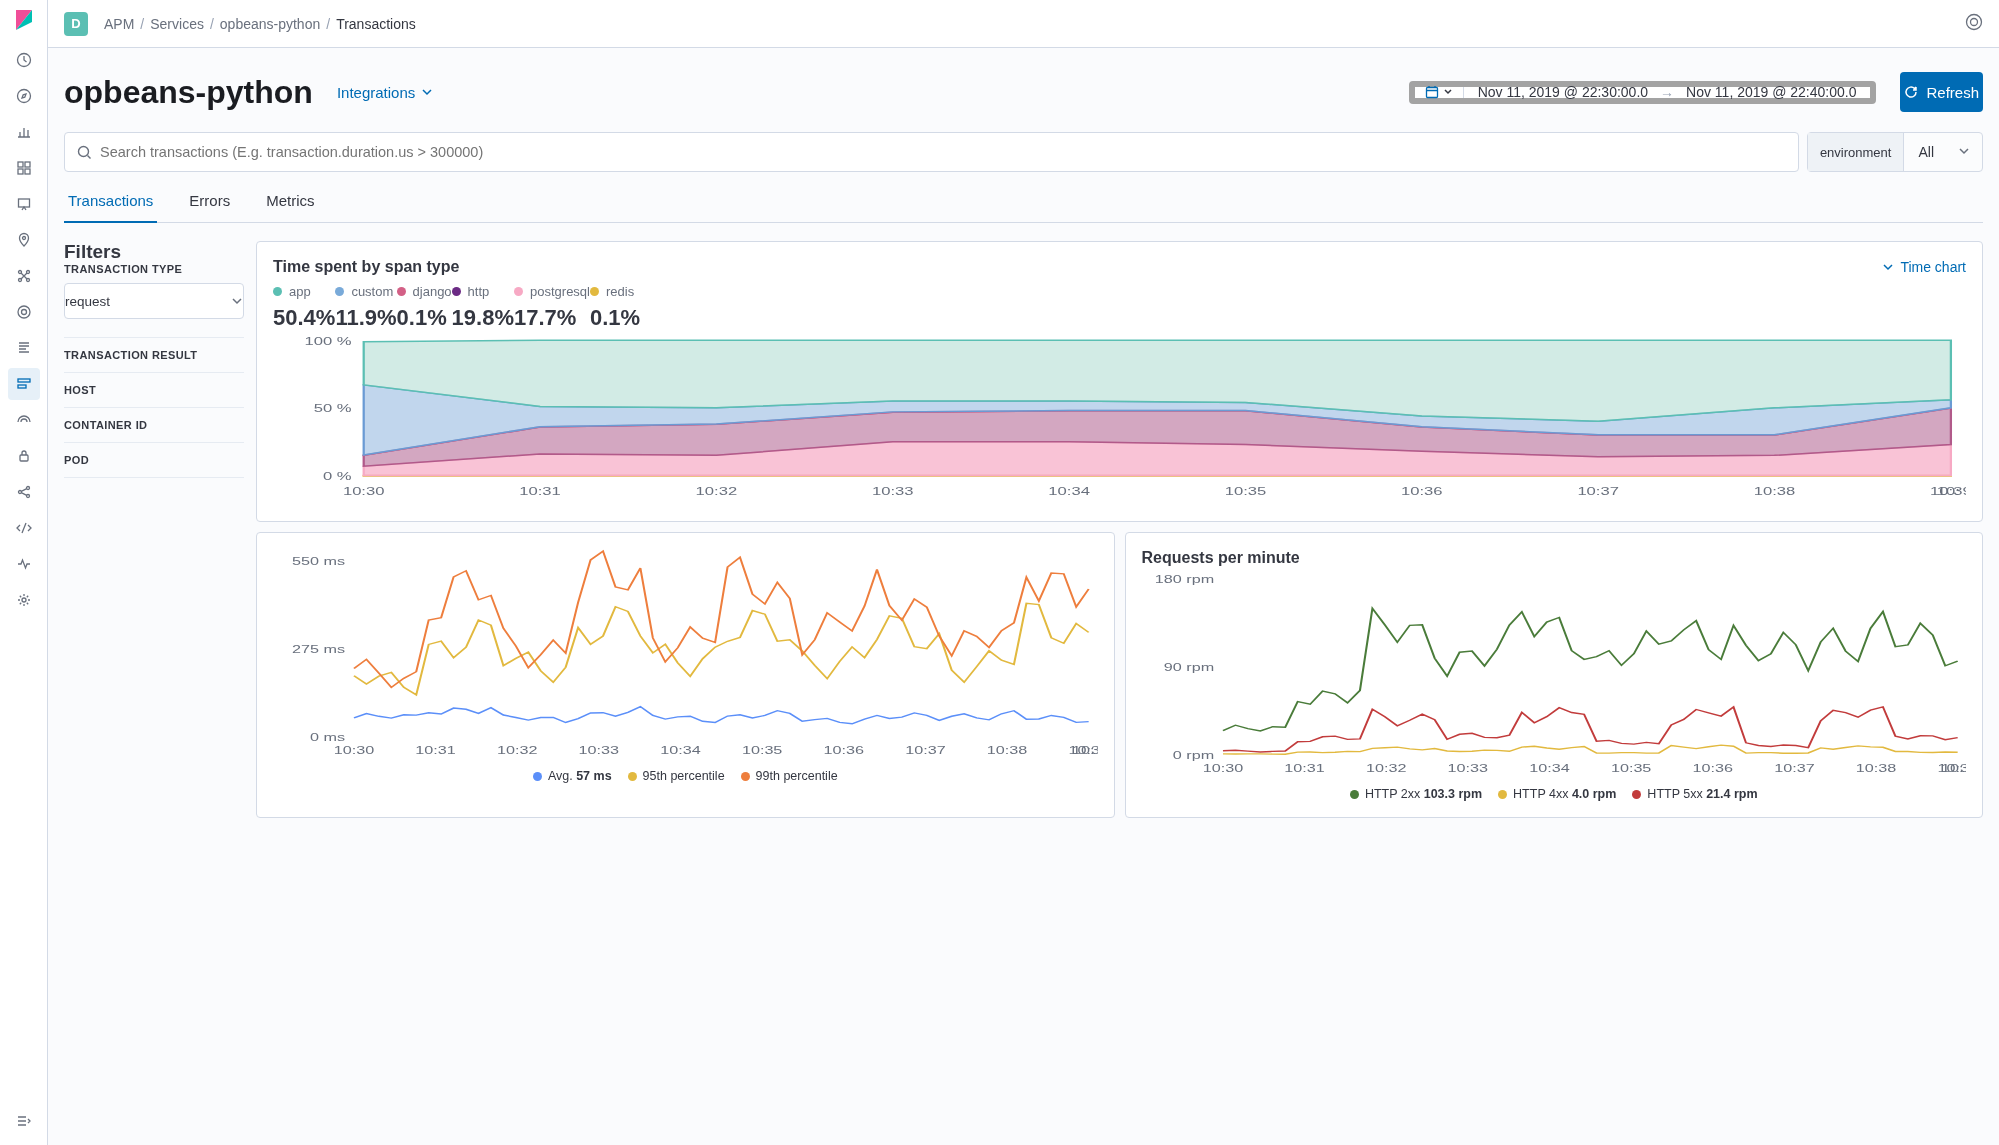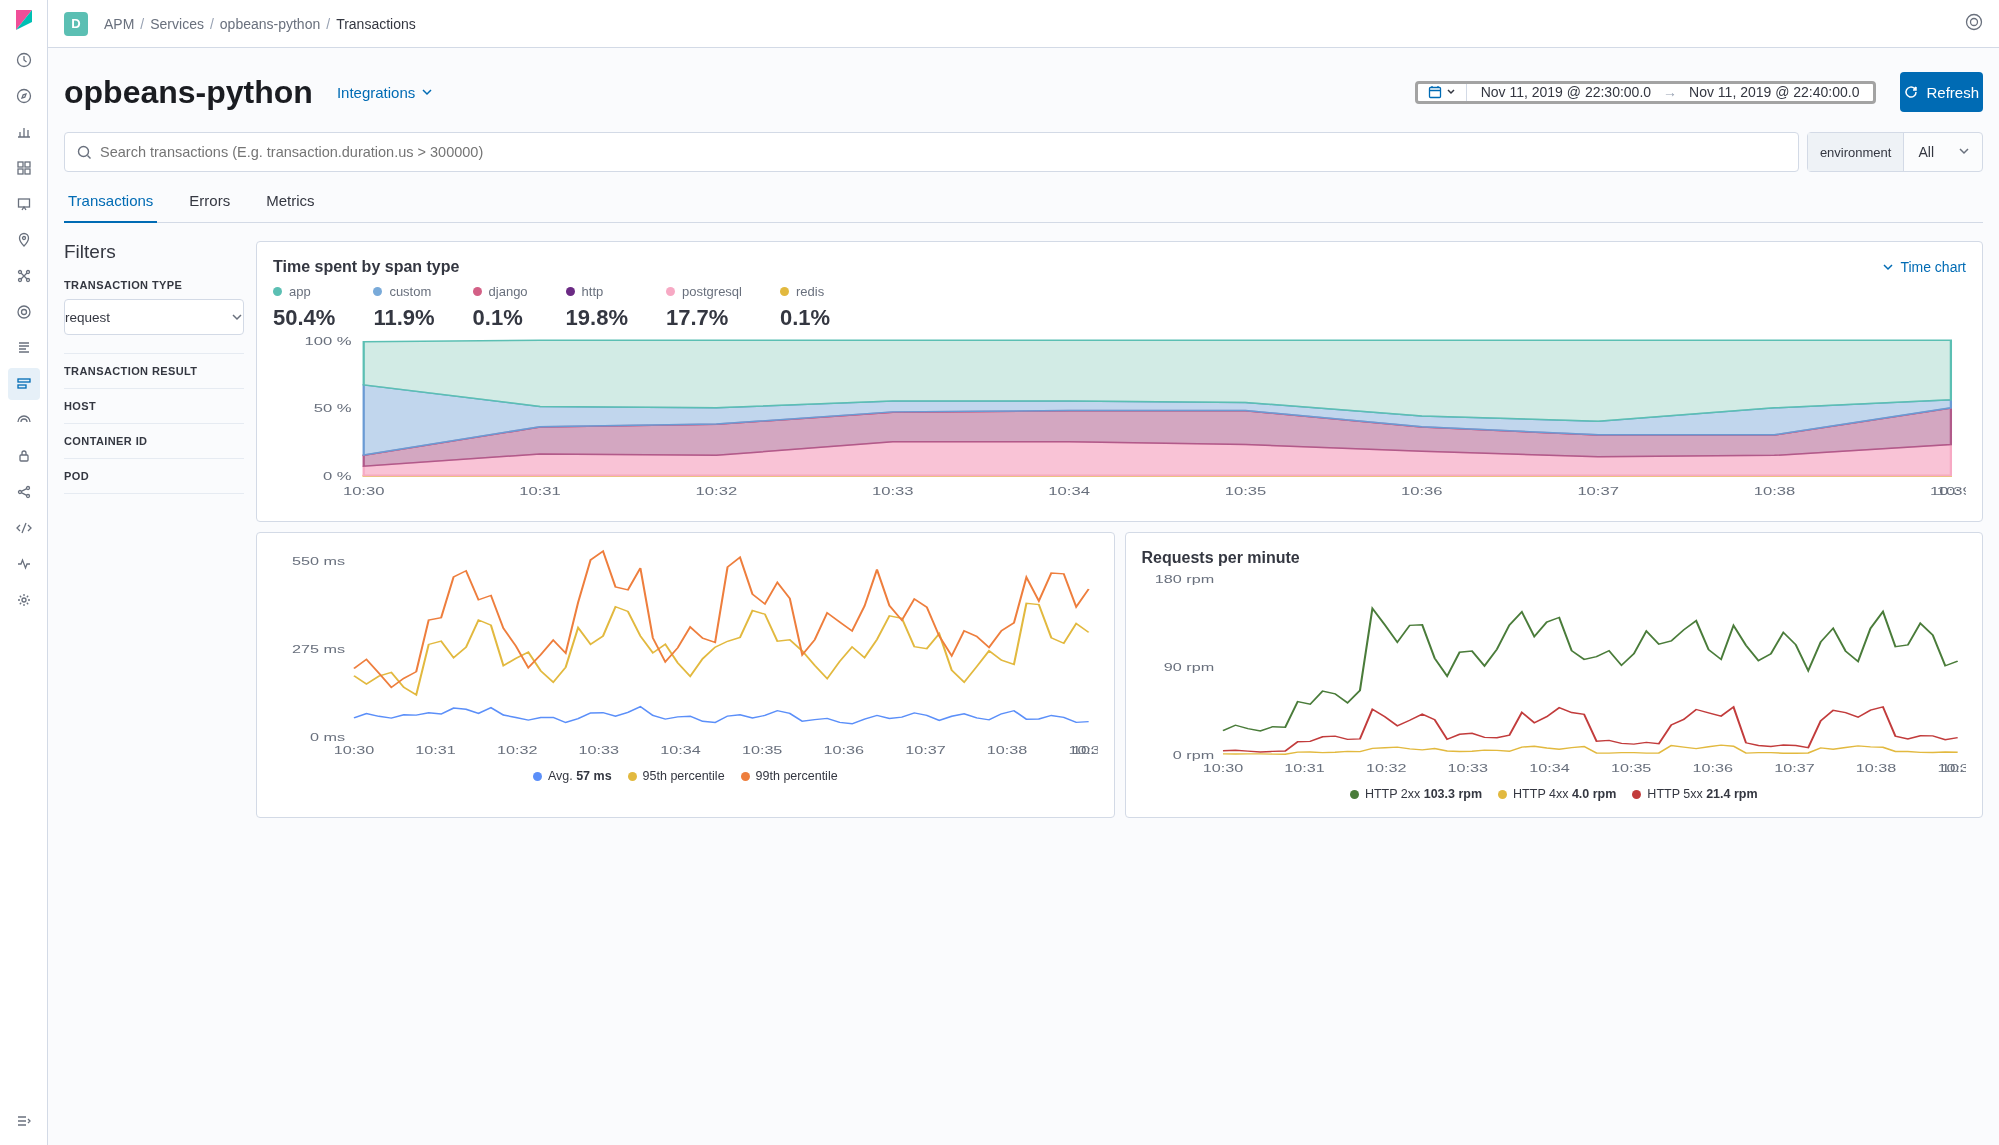--- a/index.html
+++ b/index.html
@@ -16,47 +16,47 @@
 .breadcrumb { display:flex; align-items:center; gap:6px; color:#69707d; font-size:14px;justify-content:space-between;}
 .breadcrumb a { color:#69707d; text-decoration:none;}
 .breadcrumb .sep { color:#98a2b3;}
 .breadcrumb .current { color:#343741;}
 .topbar .right { margin-left:auto; color:#69707d;}
 .content { padding: 16px 16px 0 16px; }
 .header-row { display:flex; align-items:center; gap:24px; margin: 8px 0 20px 0;}
 .page-title { font-size: 32px; font-weight:600; color:#1a1c21;}
 .integrations { color:#006bb4; font-size:15px; display:flex; align-items:center; gap:6px; cursor:pointer;}
 .header-row .spacer { flex:1;}
-.date-picker { display:flex; align-items:center; border:3px solid #a3a3a3; border-radius:4px; background:#fff; height:23px;}
+.date-picker { display:flex; align-items:center; border:6px solid #a3a3a3; border-radius:4px; background:#fff; height:23px;}
 .date-picker .cal-btn { padding:0 10px; border-right:1px solid #d3dae6; height:100%; display:flex; align-items:center; gap:4px; color:#343741; cursor:pointer;}
 .date-picker .range { padding:0 14px; height:100%; display:flex; align-items:center; gap:12px; font-size:14px; color:#343741;}
 .date-picker .arrow { color:#98a2b3;}
 .refresh-btn { background:#006bb4; color:#fff; border:none; height:40px; padding:0 4px; border-radius:4px; font-size:15px; display:flex; align-items:center; gap:8px; cursor:pointer;}
 .search-row { display:flex; gap:8px; margin-bottom:8px;}
 .search-box { flex:1; height:40px; border:1px solid #d3dae6; border-radius:4px; background:#fff; display:flex; align-items:center; padding:0 12px; gap:8px;}
 .search-box input { border:none; outline:none; flex:1; font-size:14.5px; background:transparent;}
 .env-box { display:flex; align-items:center; border:1px solid #d3dae6; background:#fbfcfd; border-radius:4px; height:40px;}
 .env-box .lbl { background:#eef2f6; padding:0 12px; height:100%; display:flex; align-items:center; font-size:13px; color:#343741; border-right:1px solid #d3dae6;}
 .env-box .val { padding:0 48px 0 14px; font-size:14px; position:relative;}
 .env-box .chev { position:absolute; right:12px; color:#69707d;}
 .tabs { display:flex; border-bottom:1px solid #d3dae6; margin-bottom:0;}
 .tab { padding:12px 4px; margin-right:28px; font-size:15px; color:#343741; cursor:pointer;}
 .tab.active { color:#006bb4; border-bottom:2px solid #006bb4; margin-bottom:-1px;}
 .body { display:flex; gap:12px; padding-top:18px;}
 .filters { width:180px;}
-.filters h3 { font-size:19px; font-weight:400; margin-bottom:16px;}
+.filters h3 { font-size:19px; font-weight:700; }
 .filter-label { font-size:11px; font-weight:700; letter-spacing:0.4px; color:#343741; margin-bottom:8px;}
 .filter-select { width:100%; height:36px; border:1px solid #d3dae6; border-radius:4px; background:#fff; padding:0 0; display:flex; align-items:center; justify-content:space-between; font-size:13.5px; cursor:pointer; margin-bottom:18px;}
 .filter-item { padding:11px 0; border-top:1px solid #e6ebf2; font-size:11px; font-weight:700; letter-spacing:0.4px; cursor:pointer;}
 .charts { flex:1; display:flex; flex-direction:column; gap:10px;}
 .panel { background:#fff; border:1px solid #d3dae6; border-radius:4px; padding:16px;}
 .panel-head { display:flex; align-items:center;}
 .panel-title { font-size:16px; font-weight:600;}
 .hide-chart { margin-left:auto; color:#006bb4; font-size:14px; display:flex; align-items:center; gap:6px; cursor:pointer;}
-.legend { display:flex; gap:38px; margin-top:8px;}
+.legend { display:flex; margin-top:8px;}
 .legend-item .top { display:flex; align-items:center; gap:7px; font-size:13px; color:#69707d;}
 .dot { width:9px; height:9px; border-radius:50%;}
 .legend-item .pct { font-size:22px; font-weight:600; margin-top:6px;}
 .chart-axis { font-size:11px; fill:#69707d;}
 .two-col { display:flex; gap:10px;}
 .two-col .panel { flex:1;}
 .small-legend { display:flex; gap:16px; justify-content:center; font-size:12.5px; color:#343741; margin-top:6px;}
 .small-legend .itm { display:flex; align-items:center; gap:6px;}
 svg text { font-family:inherit;}
 </style>

